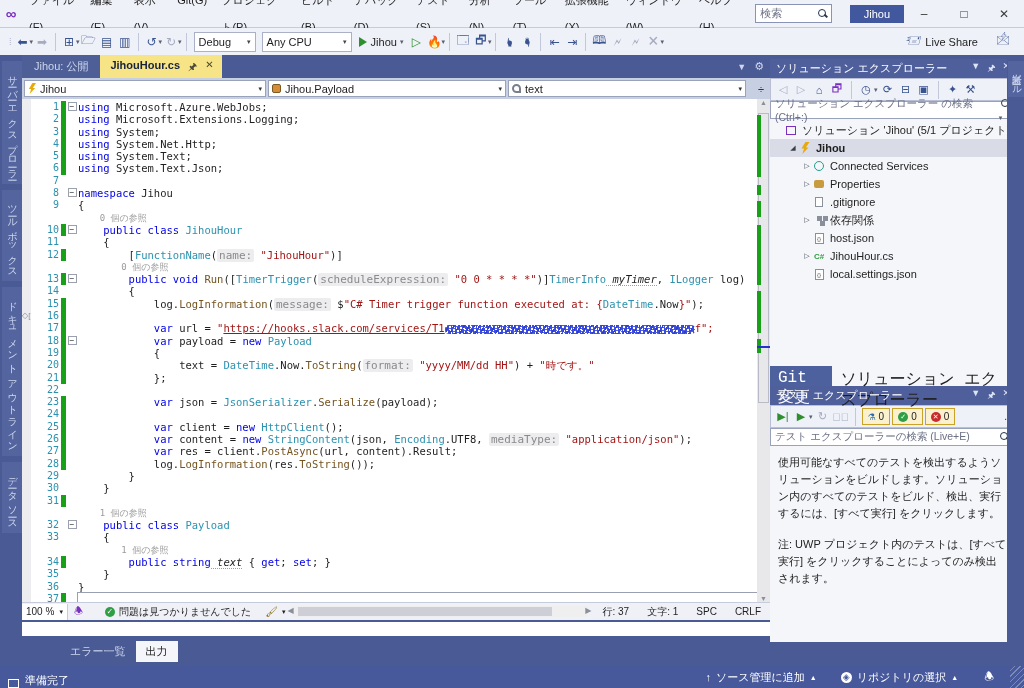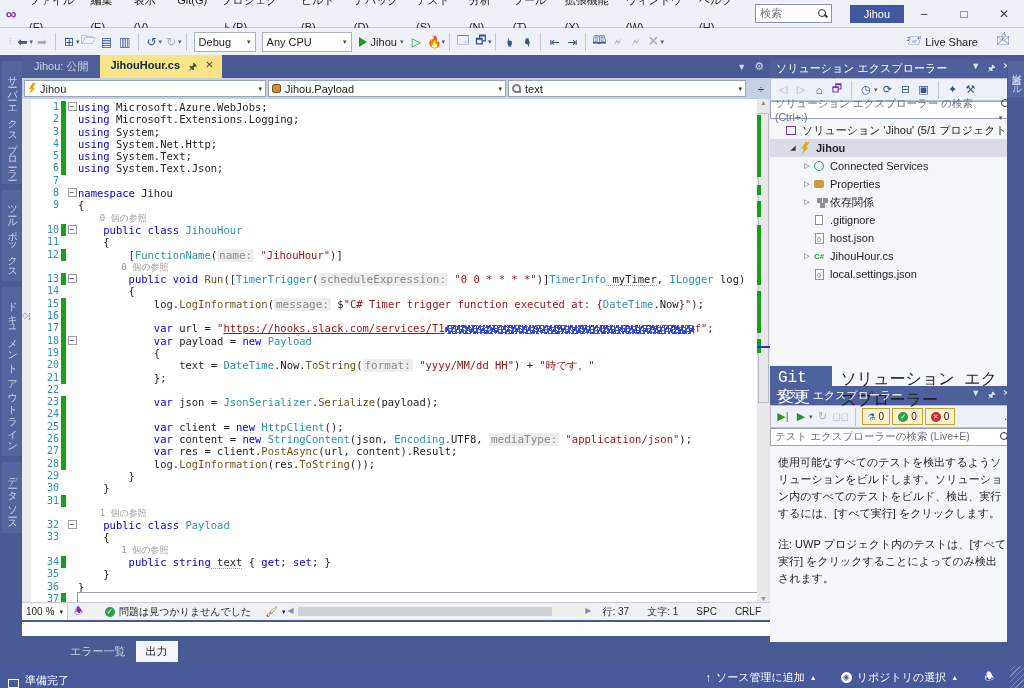--- a/index.html
+++ b/index.html
@@ -61,21 +61,21 @@
   .suggest-glyph { position:absolute; left:0px; top:212px; font-size:8px; color:#8a8f9c; }
   .coderows { position:absolute; left:9px; top:2px; width:726px; }
   .crow { display:flex; height:12.3px; line-height:12.3px; font-family:"DejaVu Sans Mono","Liberation Mono",monospace; font-size:10.5px; white-space:pre; }
   .gut { width:30px; text-align:right; color:#2b91af; font-size:10px; padding-right:2px; flex:none; }
   .chg { width:5px; flex:none; }
   .chg.on { background:#18a018; }
   .fold { width:12px; flex:none; color:#6a6f7d; font-size:8px; line-height:12.3px; text-align:center; }
   .fbox { display:inline-block; width:9px; height:9px; border:1px solid #9aa0ae; line-height:7px; font-size:8px; background:#fff; color:#333; }
   .codetext { flex:1; }
   .k { color:#0000e6;margin-top:27px; } .t { color:#2b91af; } .s { color:#a31515; } .m { color:#74531f; } .p { color:#1e1e1e; }
-  .pw { color:#1e1e1e; border-bottom:1px dotted #8a9; }
+  .pw { color:#1e1e1e; border-bottom:1px dotted #8a9;font-style:italic; }
   .su { color:#a31515; text-decoration:underline; }
   .h { background:#ededf0; color:#8a8a8a; font-size:11px; padding:0 2px; border-radius:2px; }
   .lensrow .codetext { color:#9b9b9b; font-size:9px; }
   .curline .codetext { outline:1px solid #9aa0b0; }
   .scrib { display:inline-block; width:250px; height:9px; vertical-align:middle; border-radius:4px;
            background:repeating-linear-gradient(81deg,#3b4edc 0 1.5px,transparent 1.5px 3.5px),repeating-linear-gradient(-62deg,#2f3ecc 0 1.5px,transparent 1.5px 4.5px),repeating-linear-gradient(8deg,#5560e0 0 1px,transparent 1px 3px); }
 
   .vscroll { position:absolute; right:0; top:0; width:13px; height:503px; background:#e8e8eb; }
   .vscroll .arr { position:absolute; left:0; width:13px; text-align:center; font-size:7px; color:#8a8f9c; }
   .vs-thumb { position:absolute; left:1px; top:14px; width:11px; height:290px; border:1px solid #b9bcc6; }
@@ -414,32 +414,32 @@
         <span>Connected Services</span>
       </div>
       <div class="trow" style="padding-left: 32px;">
         <span class="tarrow">▷</span>
         <span class="ticon2">
           <span class="ic-prop"></span>
         </span>
         <span>Properties</span>
       </div>
       <div class="trow" style="padding-left: 32px;">
+        <span class="tarrow"></span>
+        <span class="ticon2">
+          <span class="ic-file"></span>
+        </span>
+        <span>.gitignore</span>
+      </div>
+      <div class="trow" style="padding-left: 32px;">
         <span class="tarrow">▷</span>
         <span class="ticon2">
           <span class="ic-dep"></span>
         </span>
         <span>依存関係</span>
-      </div>
-      <div class="trow" style="padding-left: 32px;">
-        <span class="tarrow"></span>
-        <span class="ticon2">
-          <span class="ic-file"></span>
-        </span>
-        <span>.gitignore</span>
       </div>
       <div class="trow" style="padding-left: 32px;">
         <span class="tarrow"></span>
         <span class="ticon2">
           <span class="ic-json">{}</span>
         </span>
         <span>host.json</span>
       </div>
       <div class="trow" style="padding-left: 32px;">
         <span class="tarrow">▷</span>

